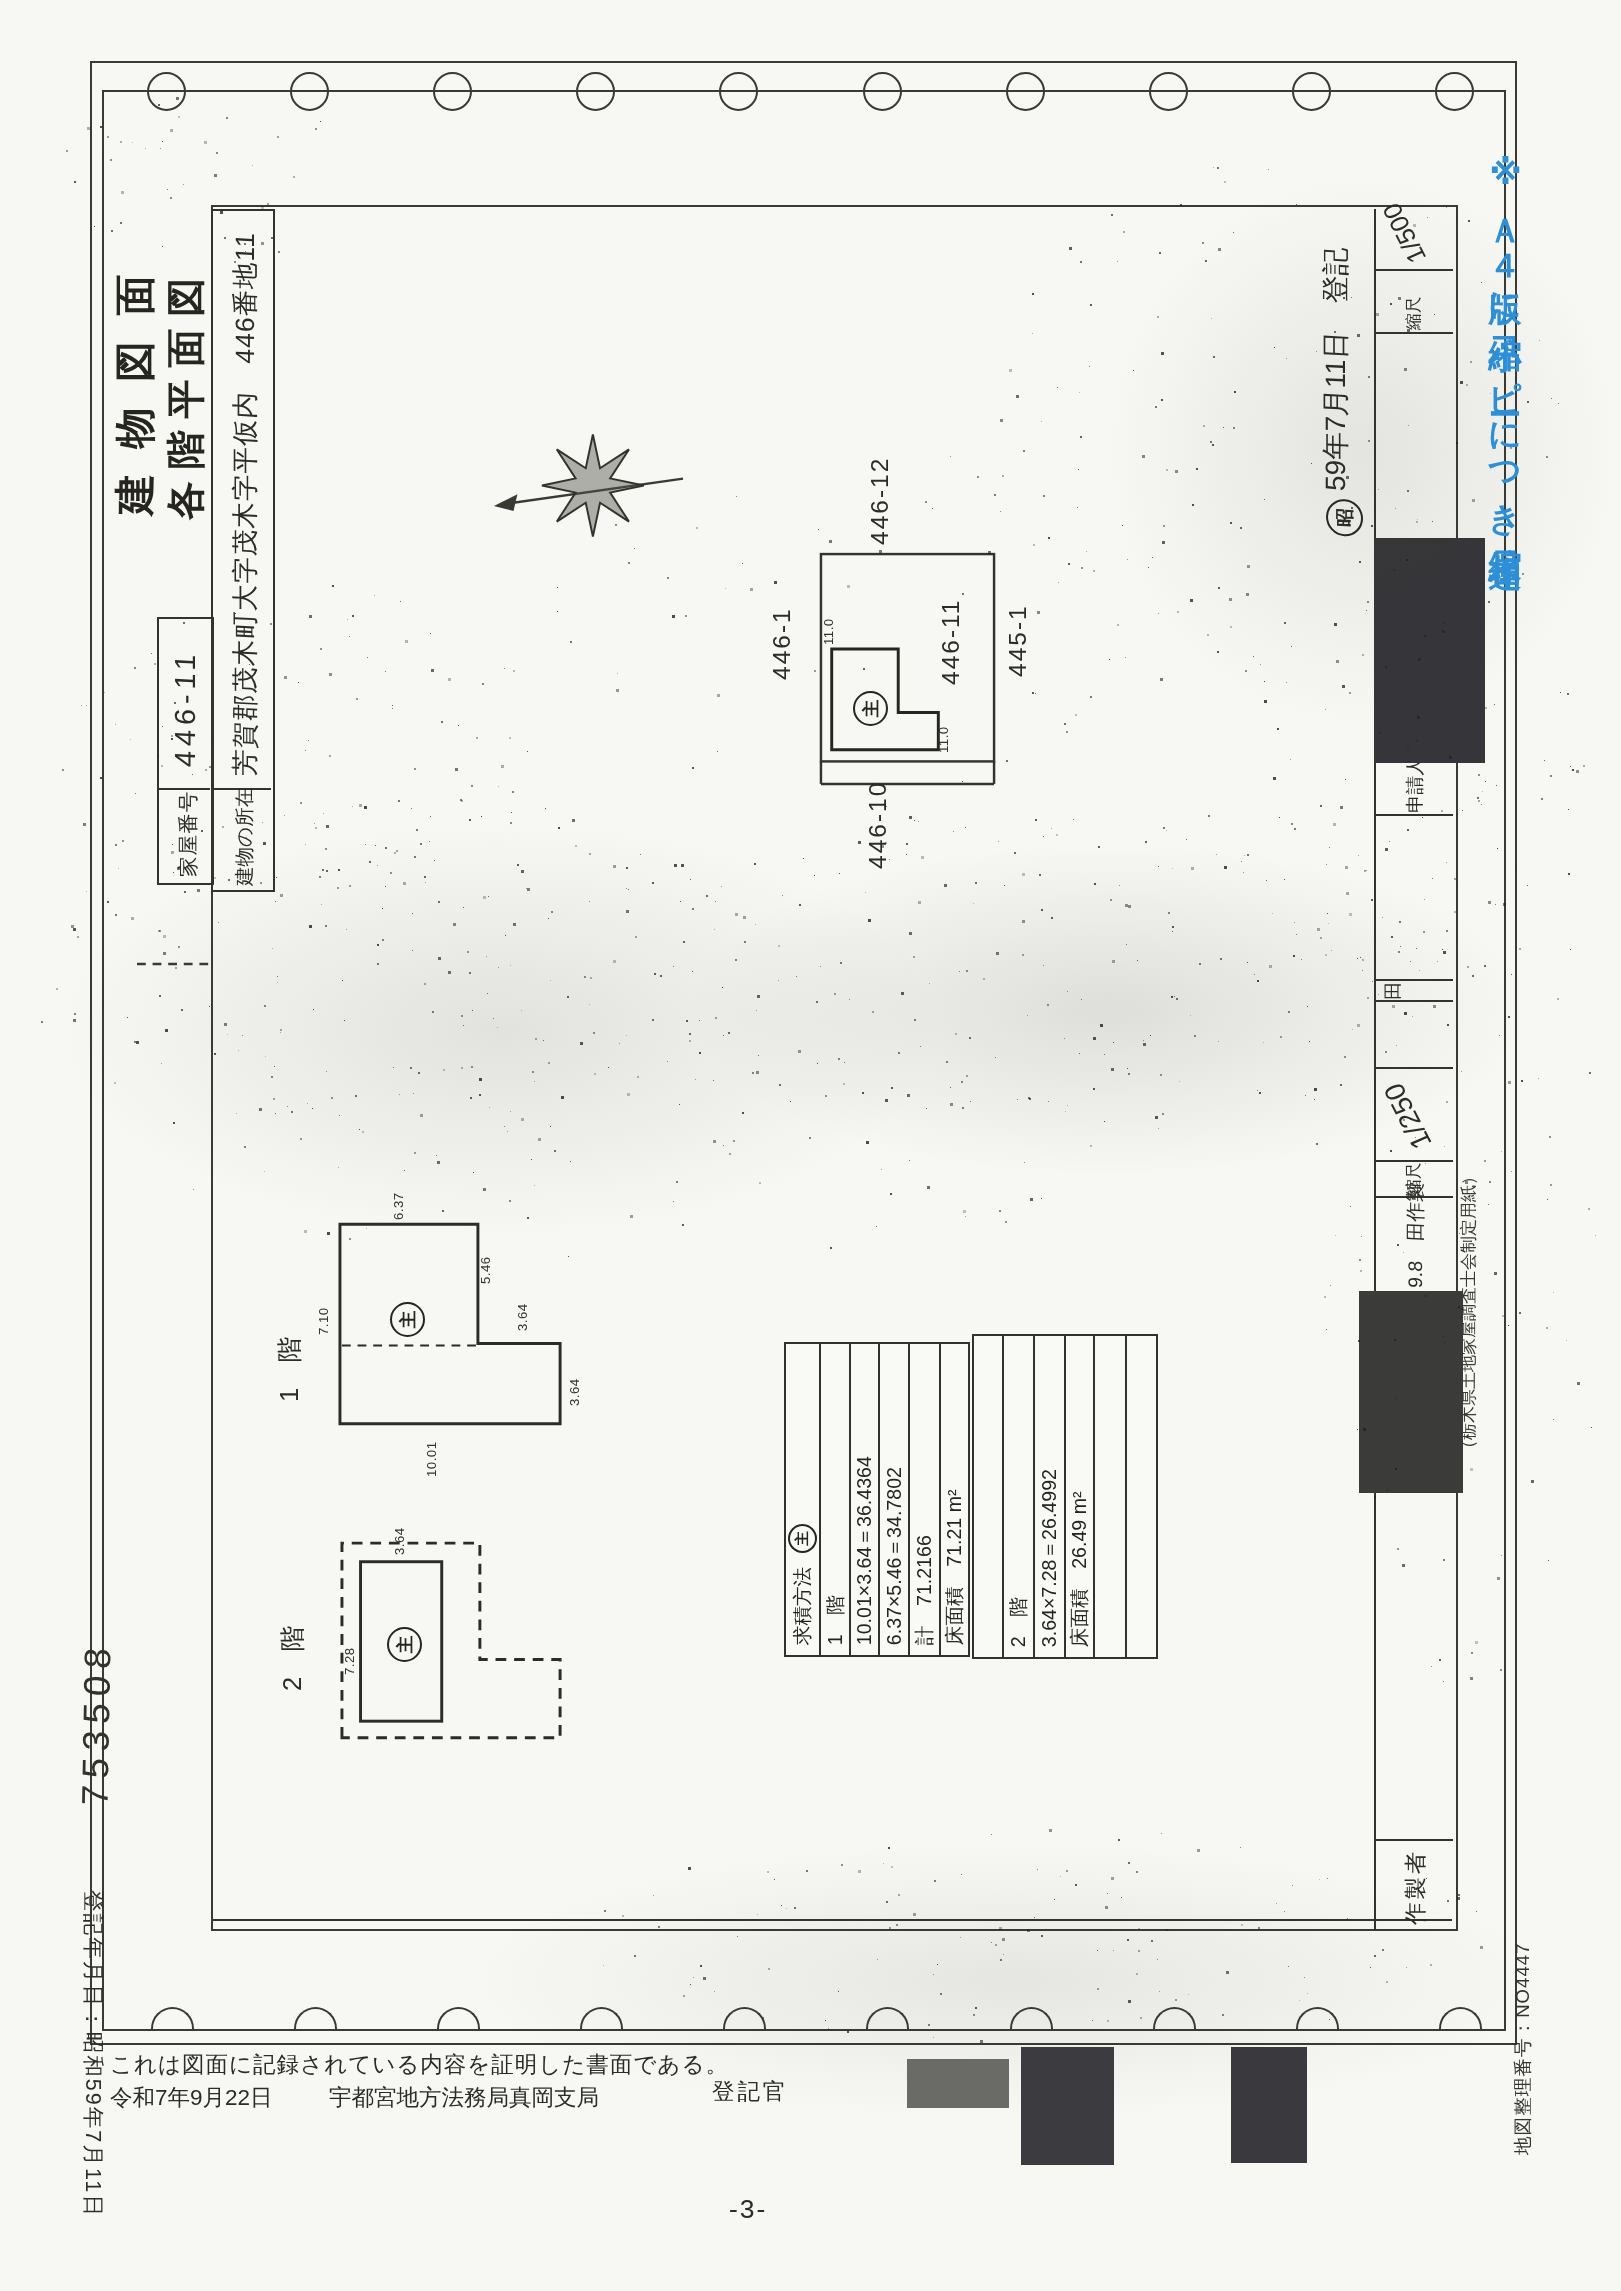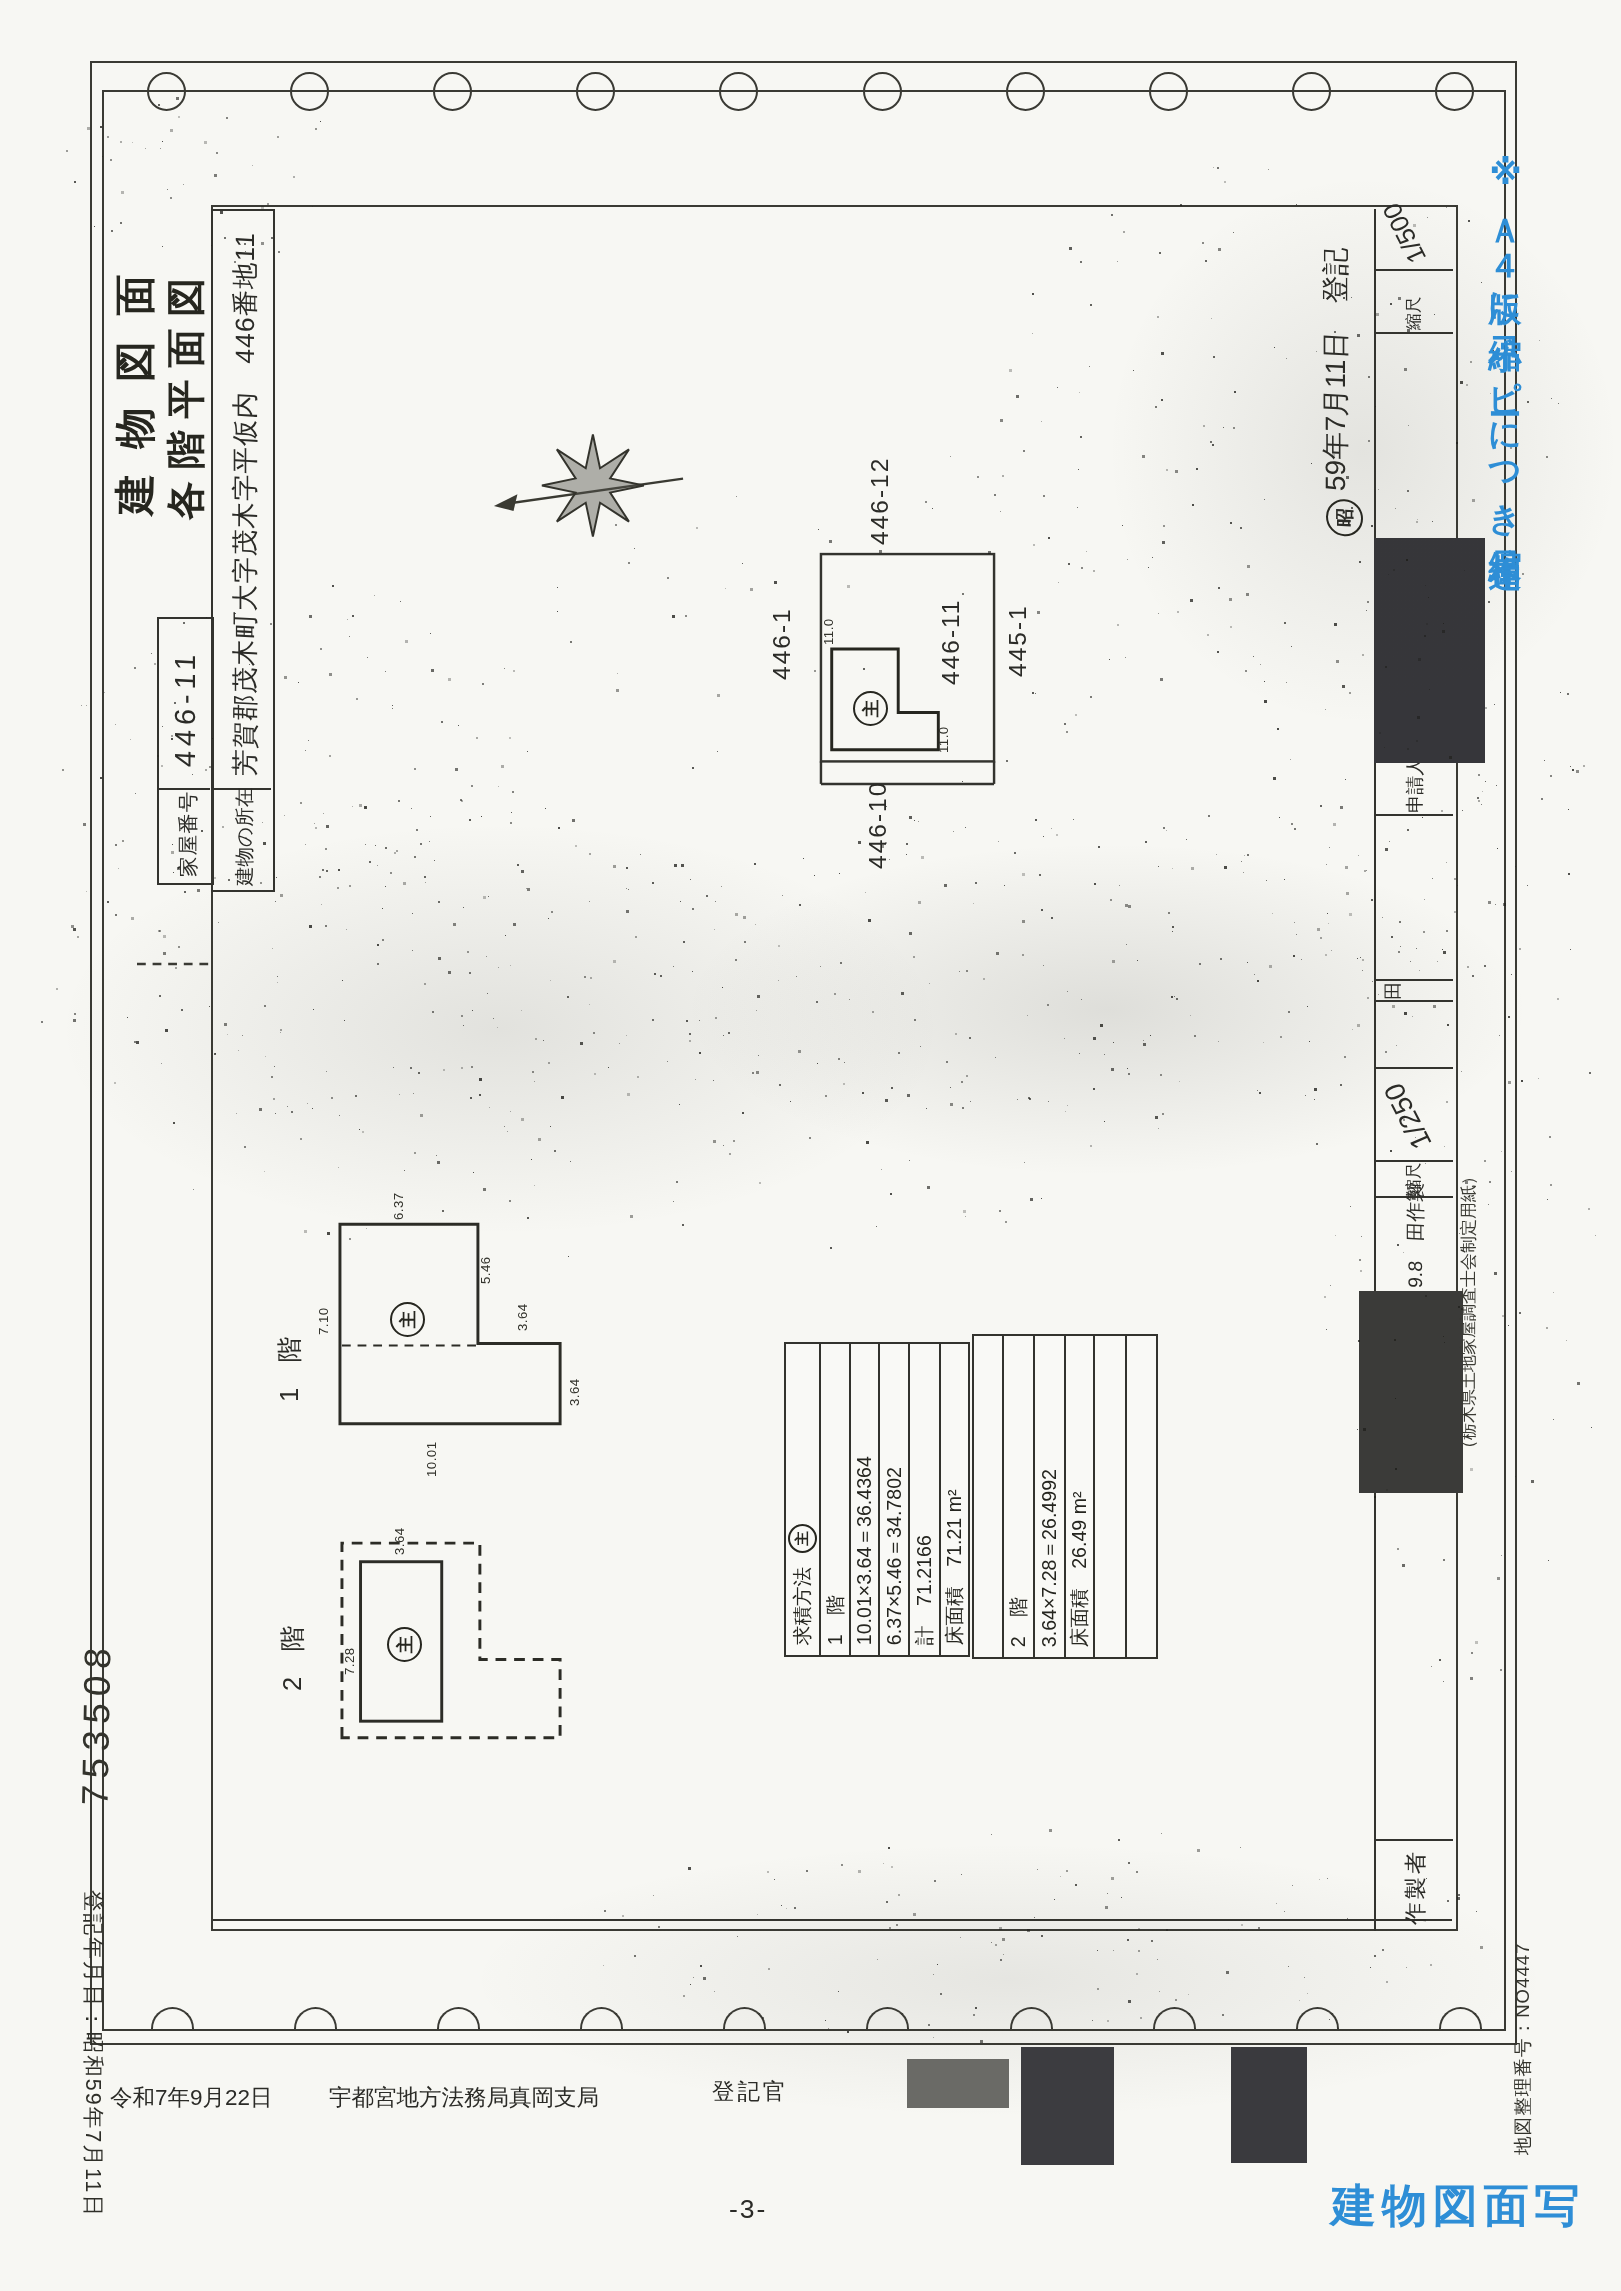--- a/index.html
+++ b/index.html
@@ -1305,26 +1305,26 @@
       <i style="position:absolute;left:717px;top:694px;width:2.9px;height:2.9px;background:rgba(30,30,26,0.37);"></i>
       <i style="position:absolute;left:615px;top:524px;width:2px;height:2px;background:rgba(30,30,26,0.49);"></i>
       <i style="position:absolute;left:696px;top:527px;width:2px;height:2px;background:rgba(30,30,26,0.28);"></i>
       <i style="position:absolute;left:962px;top:593px;width:2px;height:2px;background:rgba(30,30,26,0.59);"></i>
       <i style="position:absolute;left:742px;top:563px;width:1px;height:1px;background:rgba(30,30,26,0.68);"></i>
       <i style="position:absolute;left:717px;top:751px;width:1px;height:1px;background:rgba(30,30,26,0.64);"></i>
     </div>
 
   <div class="lbl rot90" style="left:108px;top:1890px;width:372px;font-size:21.6px;letter-spacing:2px;color:#2e2e28;">登記年月日：昭和59年7月11日</div>
 
+  <div class="lbl" style="left:110px;top:2049px;font-size:22.5px;letter-spacing:1px;">これは図面に記録されている内容を証明した書面である。</div>
   <div class="lbl" style="left:110px;top:2082px;font-size:22.5px;">令和7年9月22日</div>
   <div class="lbl" style="left:329px;top:2082px;font-size:22.5px;">宇都宮地方法務局真岡支局</div>
   <div class="lbl" style="left:712px;top:2076px;font-size:22.5px;letter-spacing:2.9px;">登記官</div>
 
   <div class="redact" style="left:907px;top:2059px;width:102px;height:49px;background:#6a6a66;"></div>
   <div class="redact" style="left:1021px;top:2047px;width:93px;height:118px;background:#3c3c40;"></div>
   <div class="redact" style="left:1231px;top:2047px;width:76px;height:116px;background:#3a3a3e;"></div>
 
   <div class="lbl" style="left:729px;top:2194px;font-size:26.5px;letter-spacing:2px;">-3-</div>
 
-  <div class="lbl" style="left:1331px;top:2176px;font-size:45px;letter-spacing:5.9px;color:#2e8ed6;font-weight:bold;">建物図面写</div>
   <div class="lbl vtext" style="left:1482px;top:153px;font-size:33px;letter-spacing:2.9px;color:#2e8ed6;font-weight:bold;">※Ａ４版に縮小コピーにつき縮尺相違</div>
 </div>
 
 
 </body></html>

